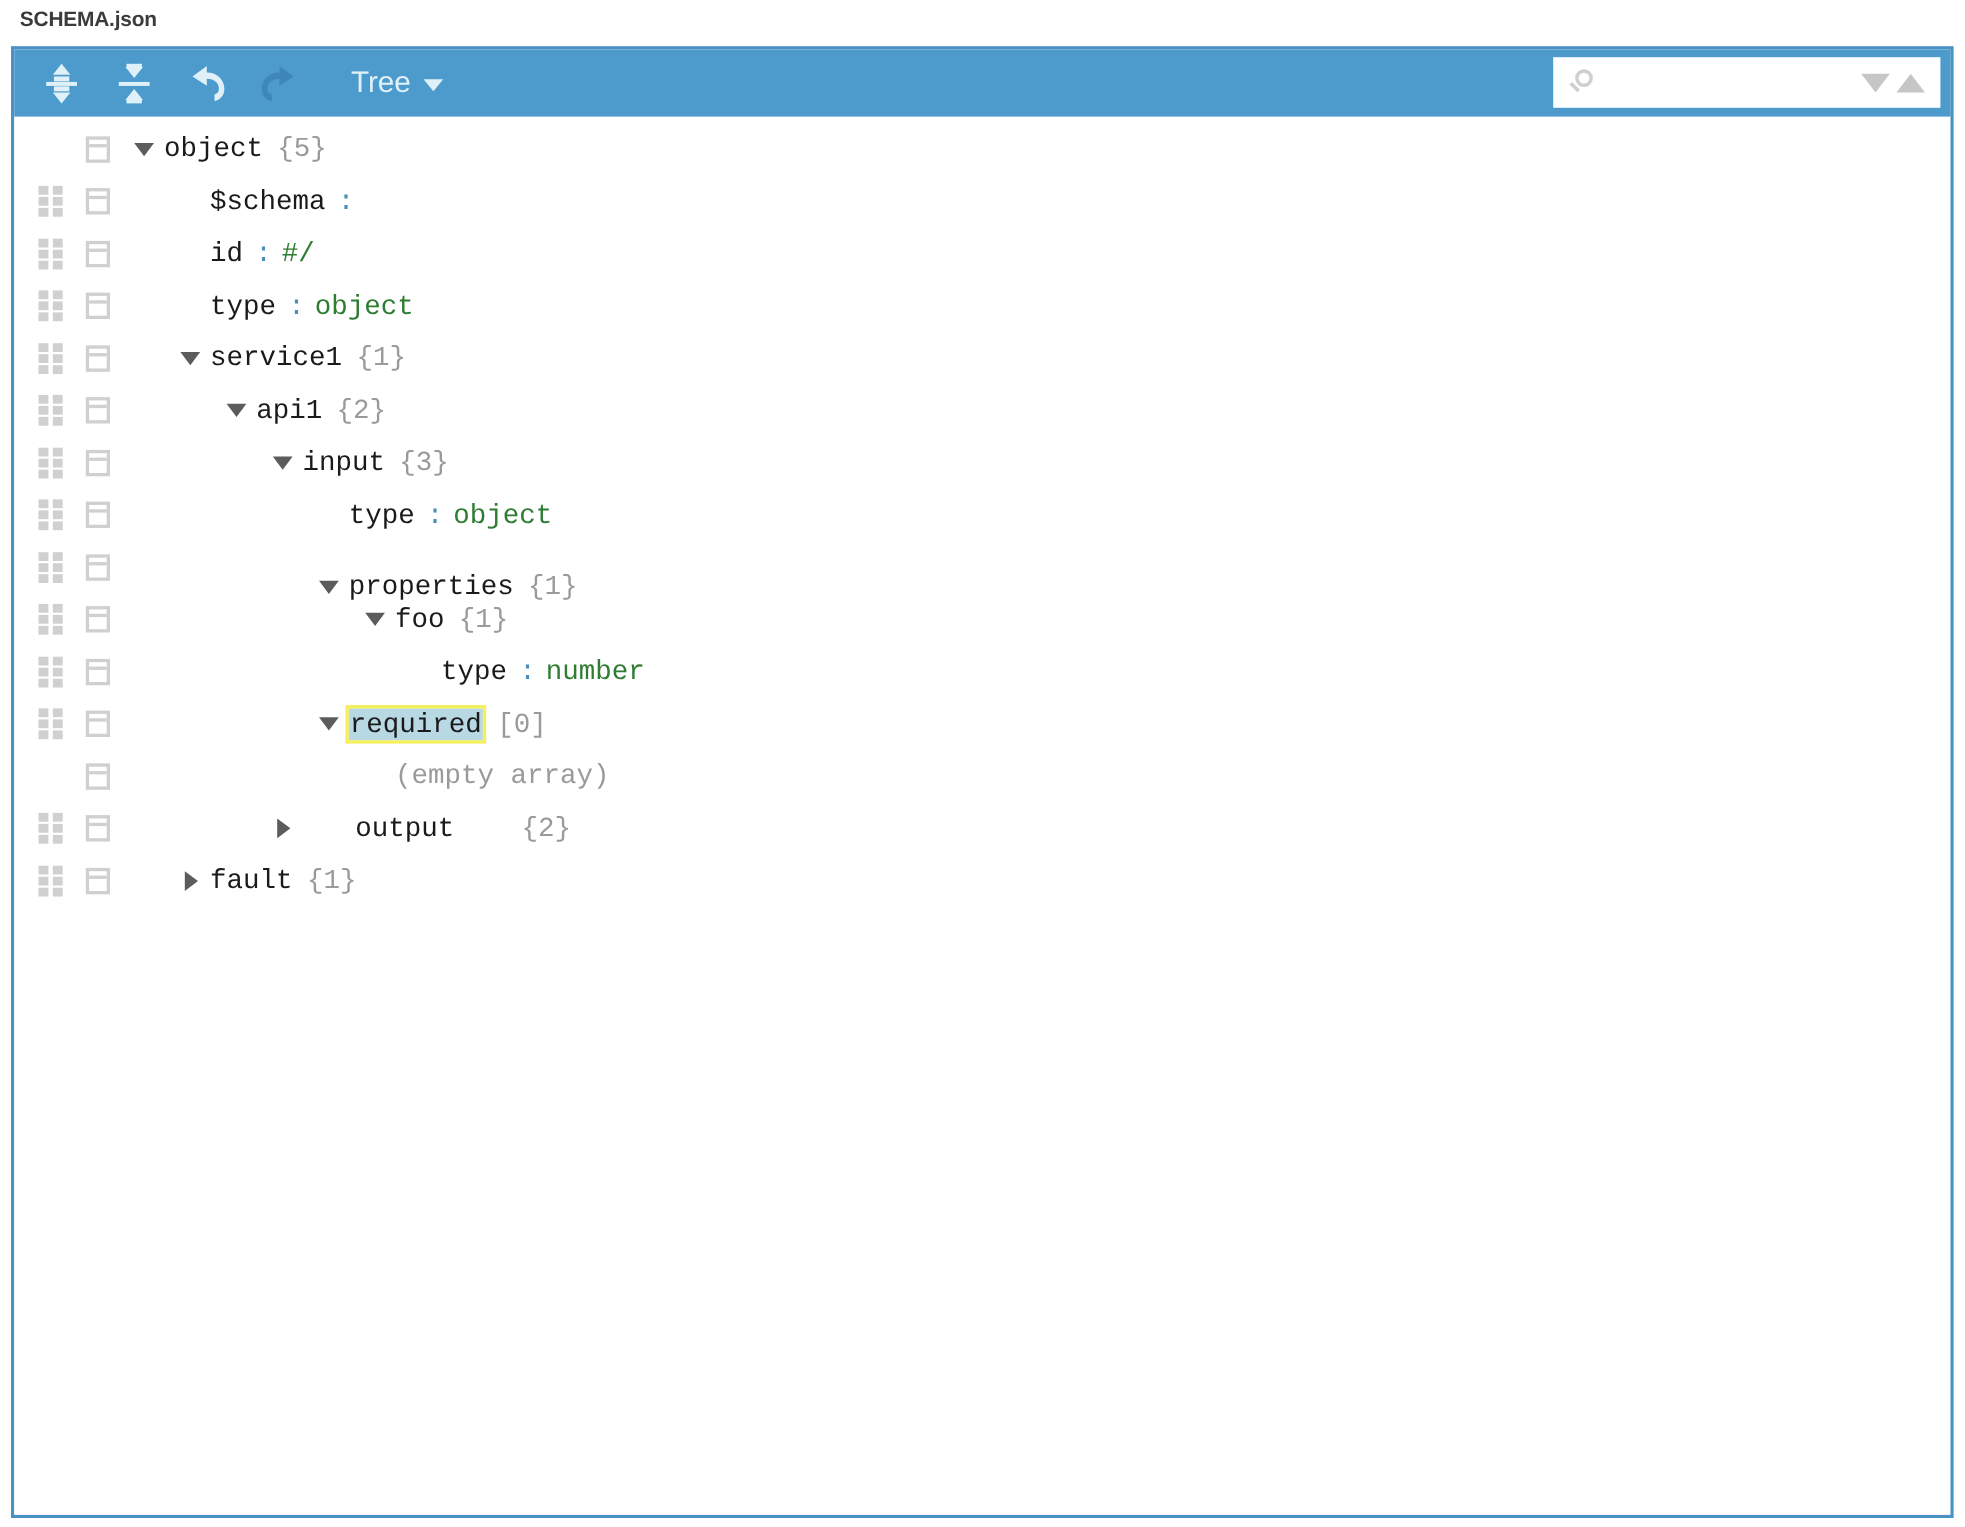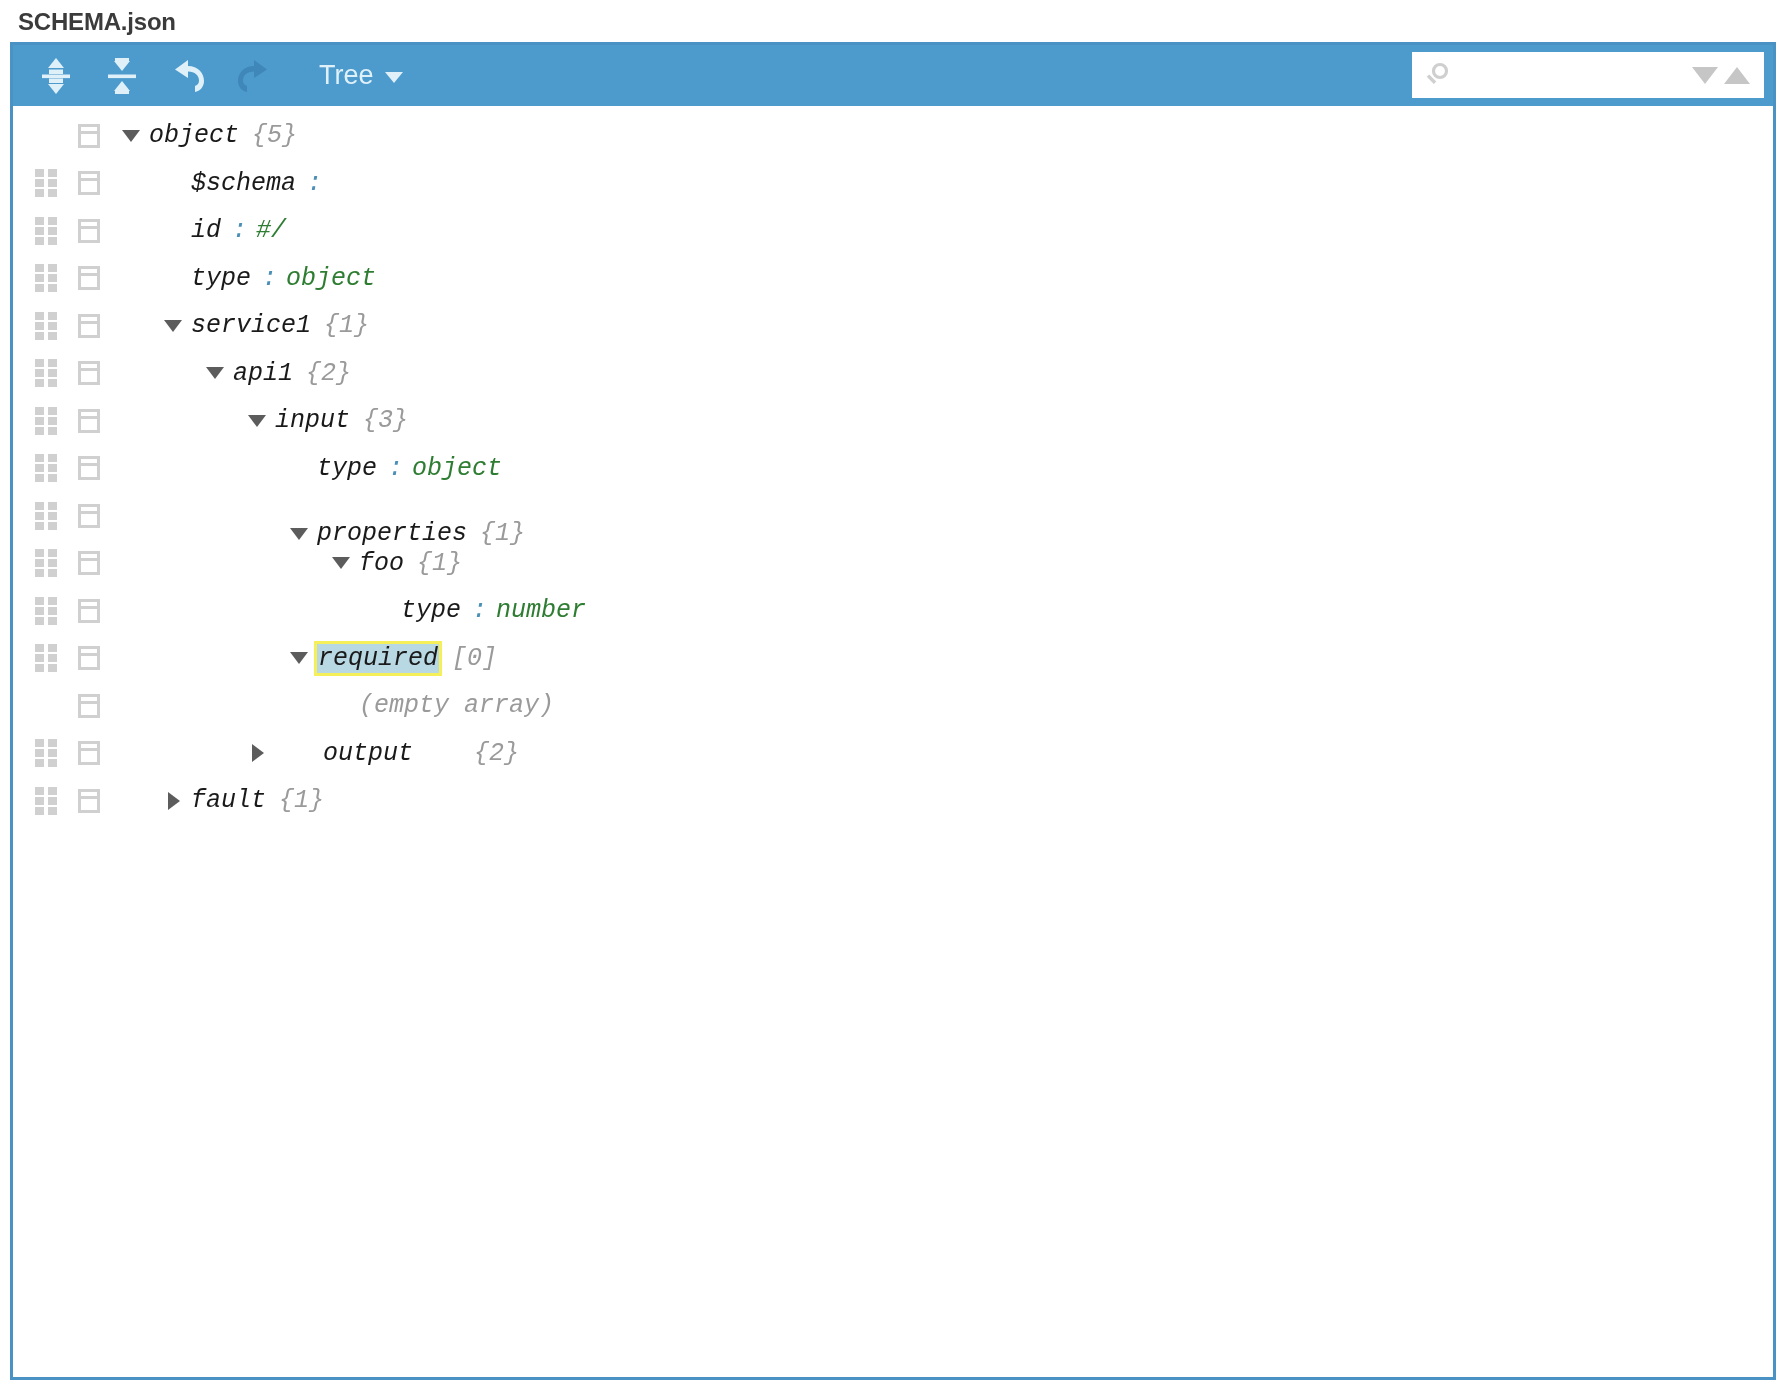--- a/index.html
+++ b/index.html
@@ -18,21 +18,21 @@
     height: 1388px;
     box-sizing: border-box;
   }
 
   
   .file-title {
     position: absolute;
     left: 18px;
     top: 8px;
     font-family: "Liberation Sans", sans-serif;
-    font-size: 24px;
+    font-size: 19px;
     font-weight: bold;
     color: #3b3b3b;
     letter-spacing: -0.2px;
   }
 
   
   .editor {
     position: absolute;
     left: 10px;
     top: 42px;
@@ -198,21 +198,20 @@
     background: #d0d0d0;
   }
 
   .row-body {
     display: flex;
     align-items: center;
     margin-left: 22px;
     font-family: "Liberation Mono", monospace;
     font-size: 25px;
     white-space: nowrap;
-    font-style: italic;
   }
 
   .expander {
     width: 27px;
     flex: 0 0 auto;
     display: flex;
     align-items: center;
     cursor: pointer;
   }
   .expander.open::before {

